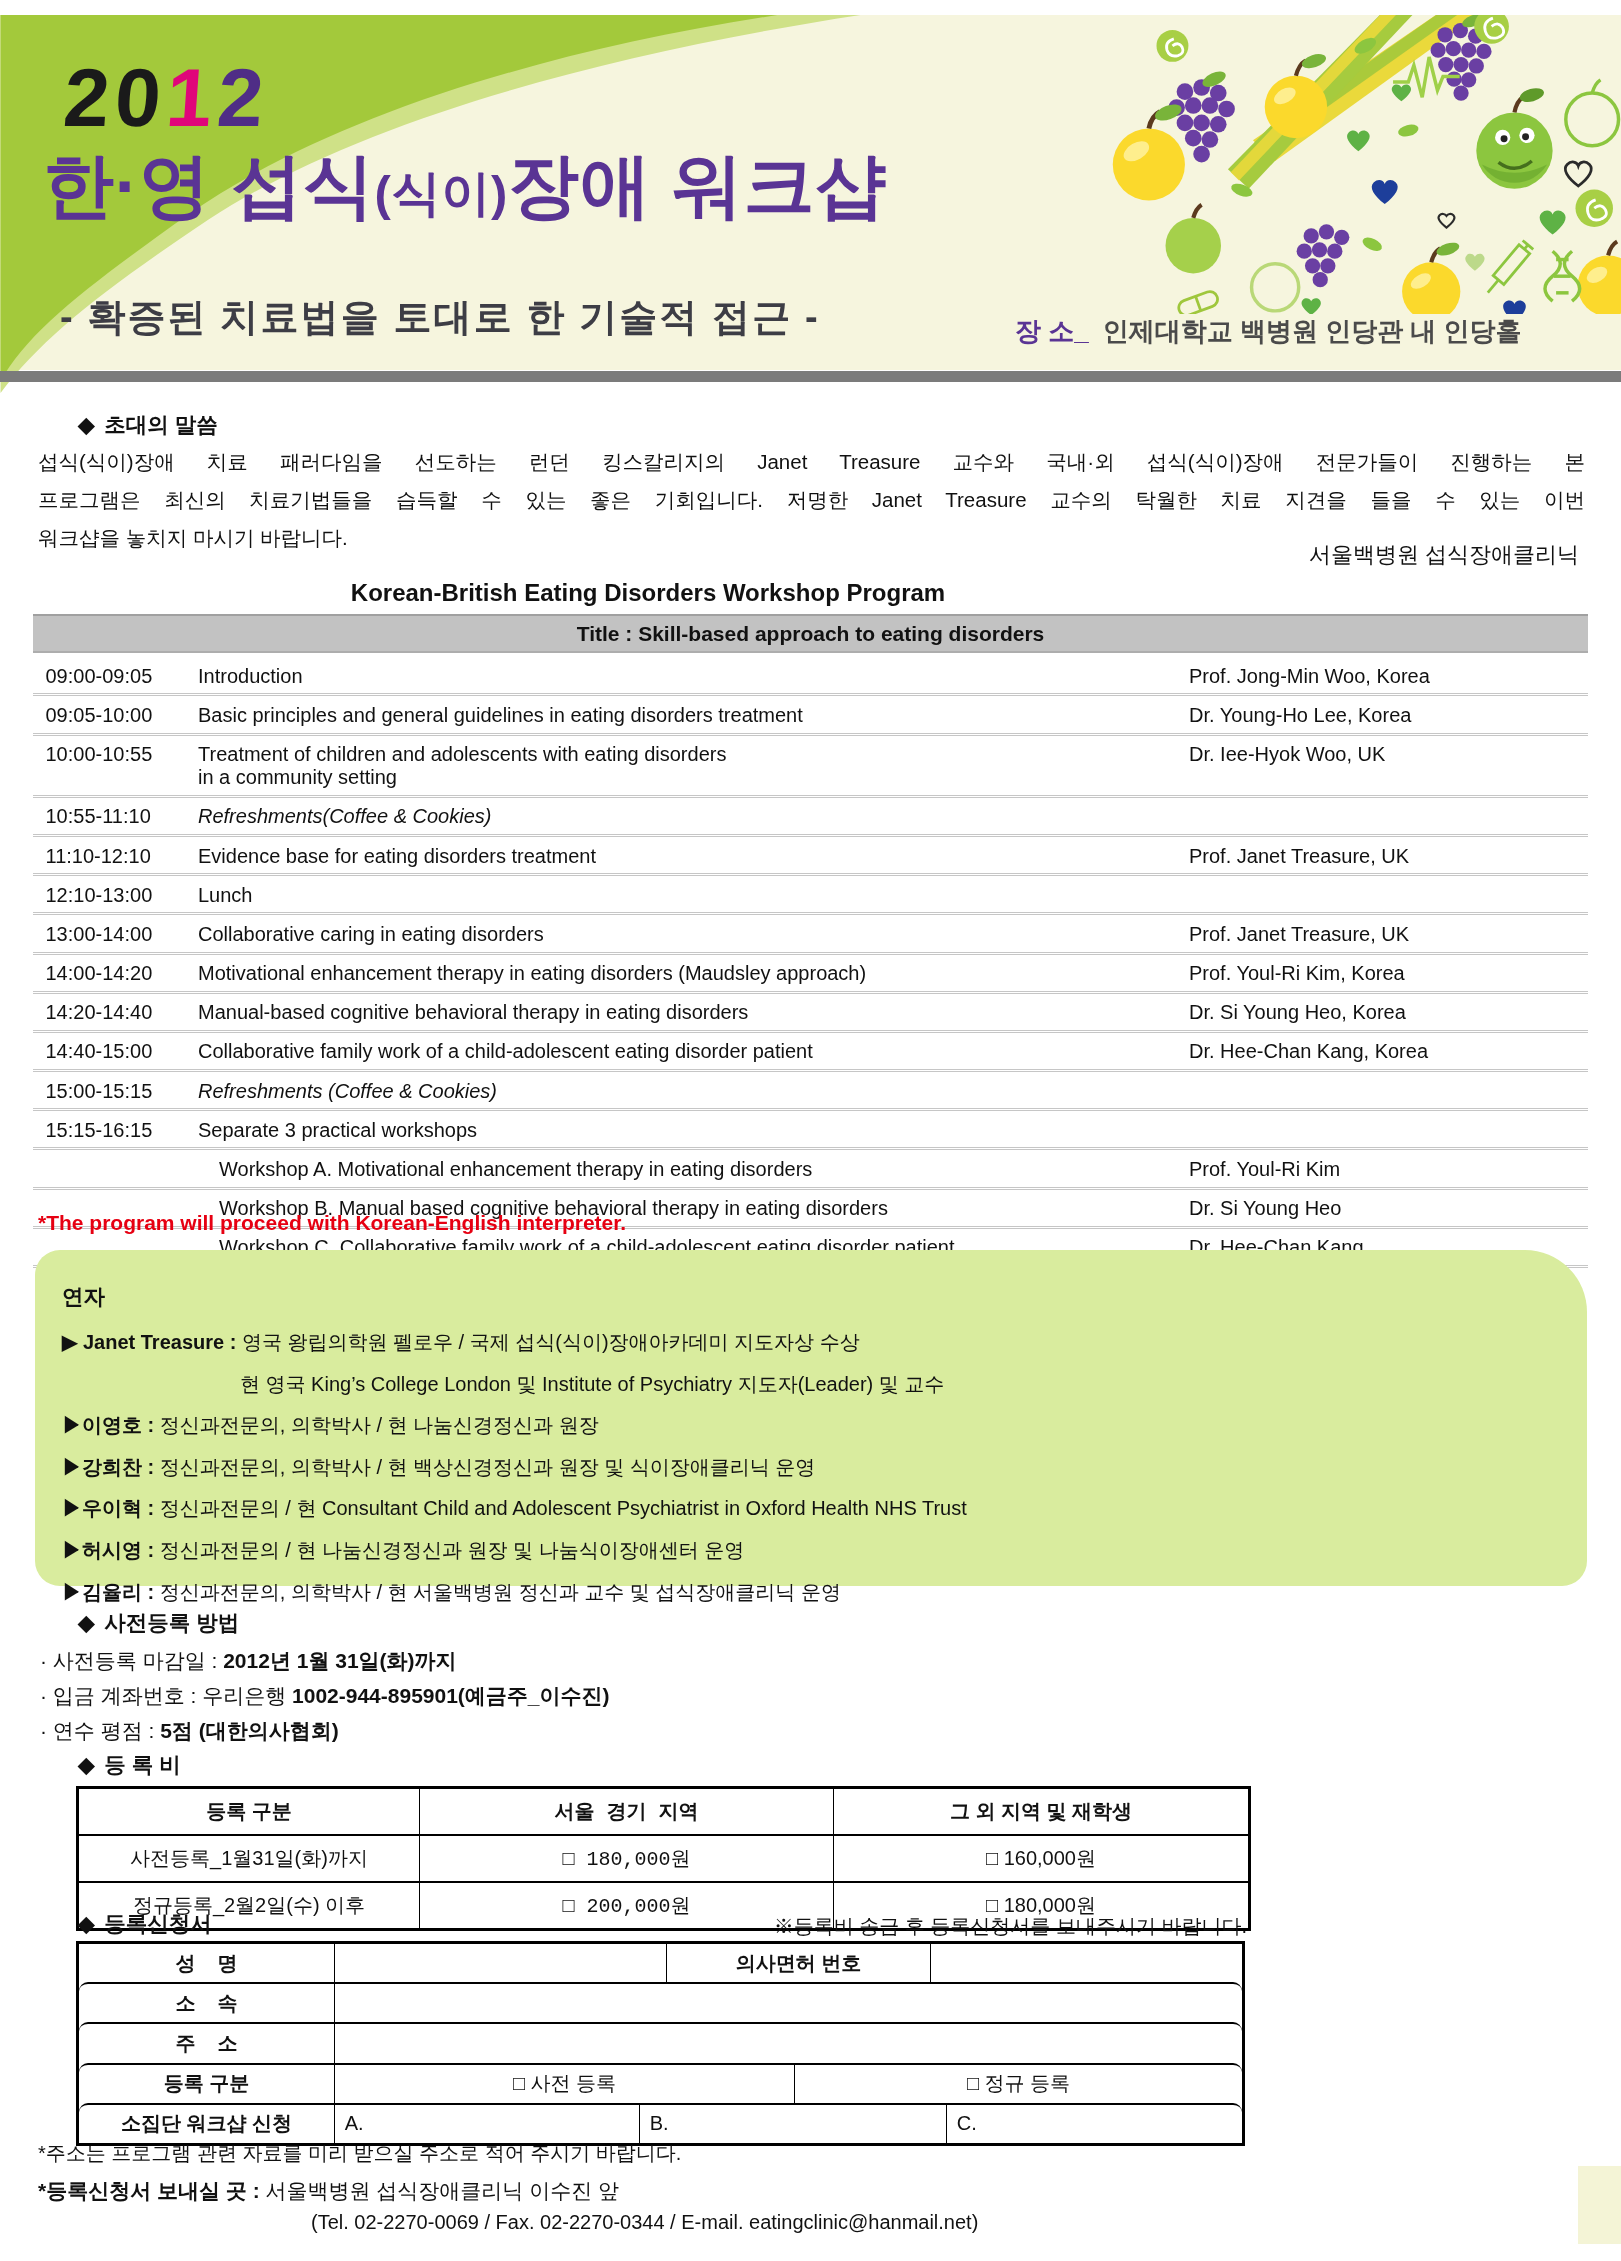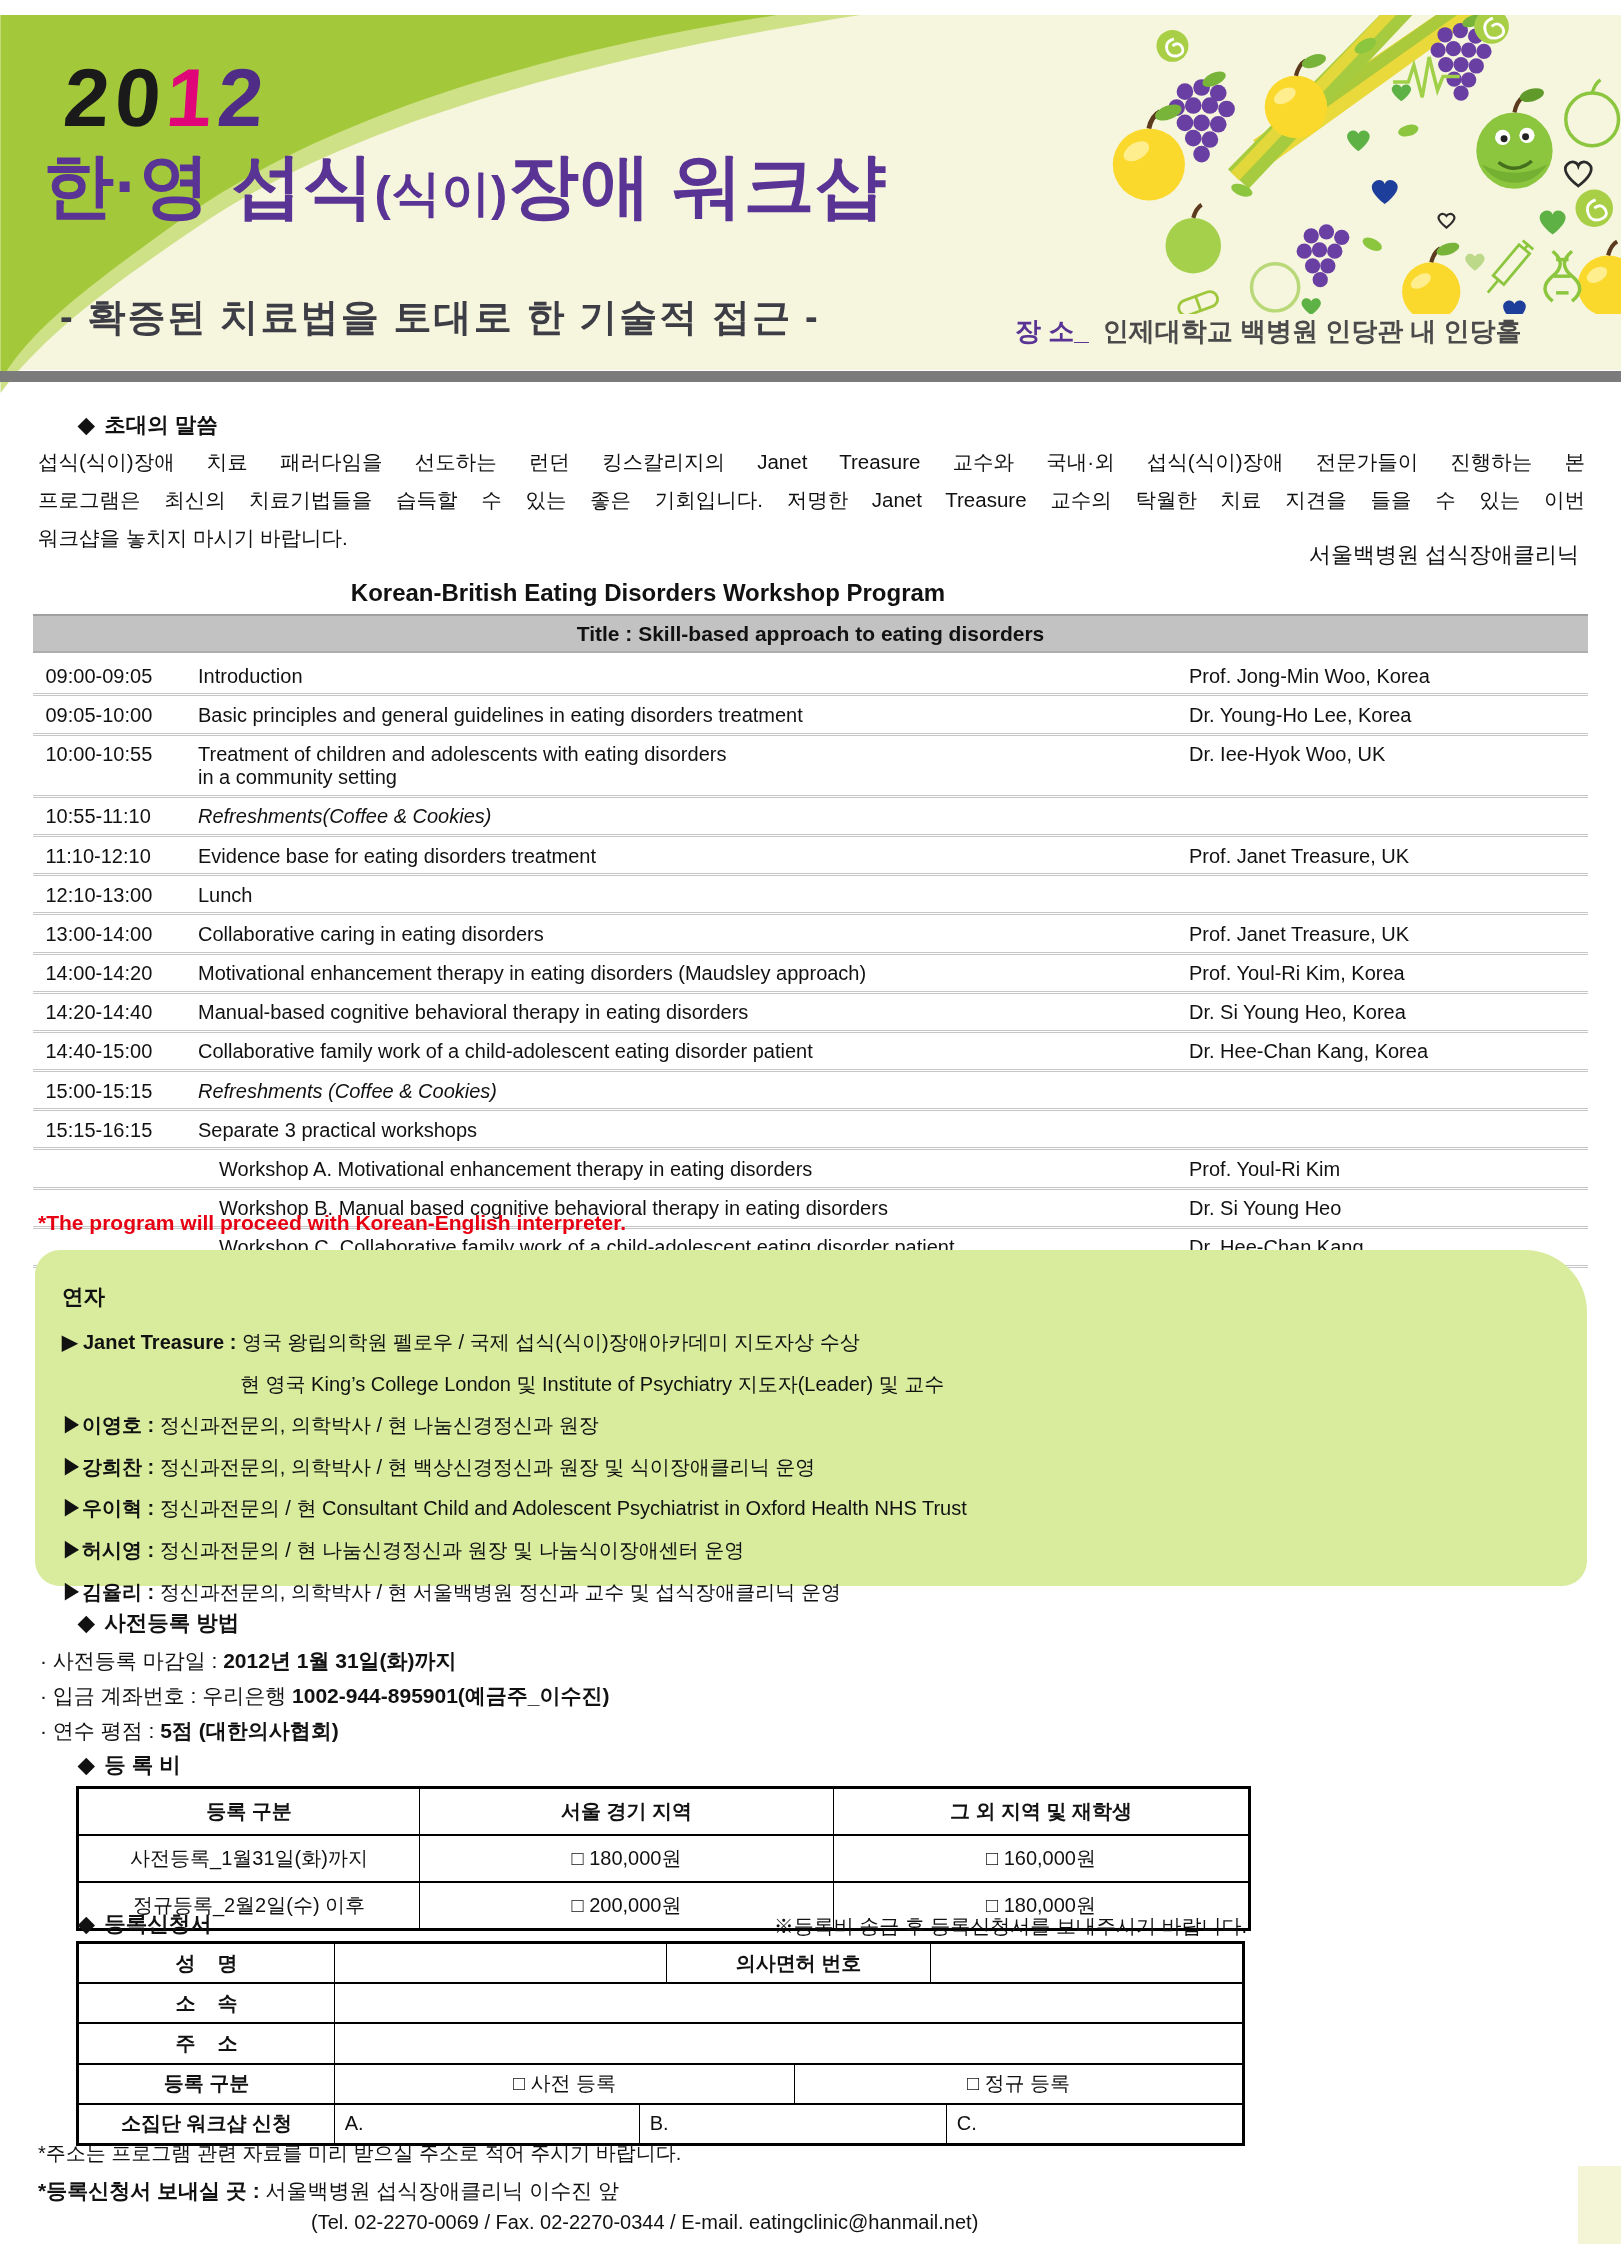--- a/index.html
+++ b/index.html
@@ -63,28 +63,28 @@
   
   .reg-head{position:absolute;left:78px;top:1608px;}
   .bullets{position:absolute;left:40px;top:1643px;font-size:21px;line-height:35px;}
   .fee-head{position:absolute;left:78px;top:1750px;}
   .feetable{position:absolute;left:76px;top:1786px;width:1175px;border:3.5px solid #000;
             box-sizing:border-box;background:#fff;}
   .ftr{display:flex;}
   .ftr + .ftr{border-top:2.8px solid #000;}
   .ftc{box-sizing:border-box;text-align:center;font-size:20px;padding:9px 0;}
   .ftc + .ftc{border-left:1.4px solid #000;}
-  .ftc.c1{width:340px;} .ftc.c2{width:414px;} .ftc.c3{flex:1;}
+  .ftc.c1{width:340px;} .ftc.c2{width:414px;font-family:Liberation Mono, monospace;} .ftc.c3{flex:1;}
   .fhead .ftc{font-weight:700;}
 
   .form-head{position:absolute;left:78px;top:1909px;}
   .form-note{position:absolute;right:375px;top:1913px;font-size:20px;}
   .regform{position:absolute;left:76px;top:1941px;width:1169px;border:3.5px solid #000;
            box-sizing:border-box;background:#fff;}
-  .rtr{display:flex;}
+  .rtr{display:flex;border-radius:9px;}
   .rtr + .rtr{border-top:2.8px solid #000;}
   .rtc{box-sizing:border-box;padding:5.6px 9.7px;font-size:20px;min-height:37px;
        display:flex;align-items:center;}
   .rtc + .rtc{border-left:1.4px solid #000;}
   .rtc.lab{justify-content:center;font-weight:700;white-space:pre;}
   .rtc.ctr{justify-content:center;}
   .w368{width:255px;flex:none;} .w478{width:332px;flex:none;} .w380{width:264px;flex:none;}
   .w662{width:460px;flex:none;} .w440{width:305px;flex:none;} .w442{width:307px;flex:none;}
   .grow{flex:1;}
 

